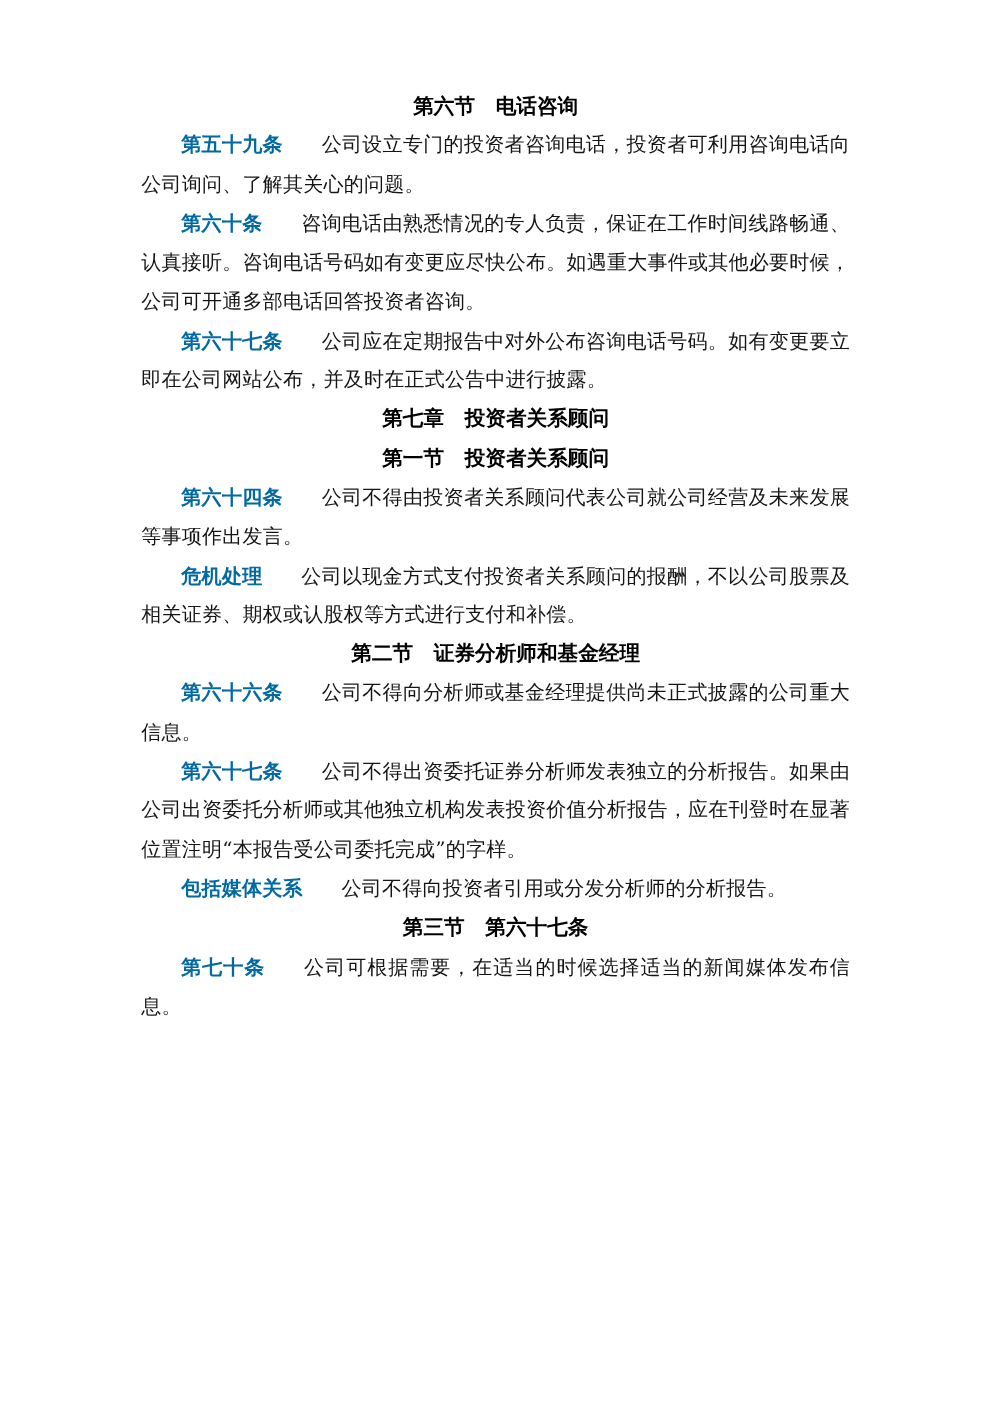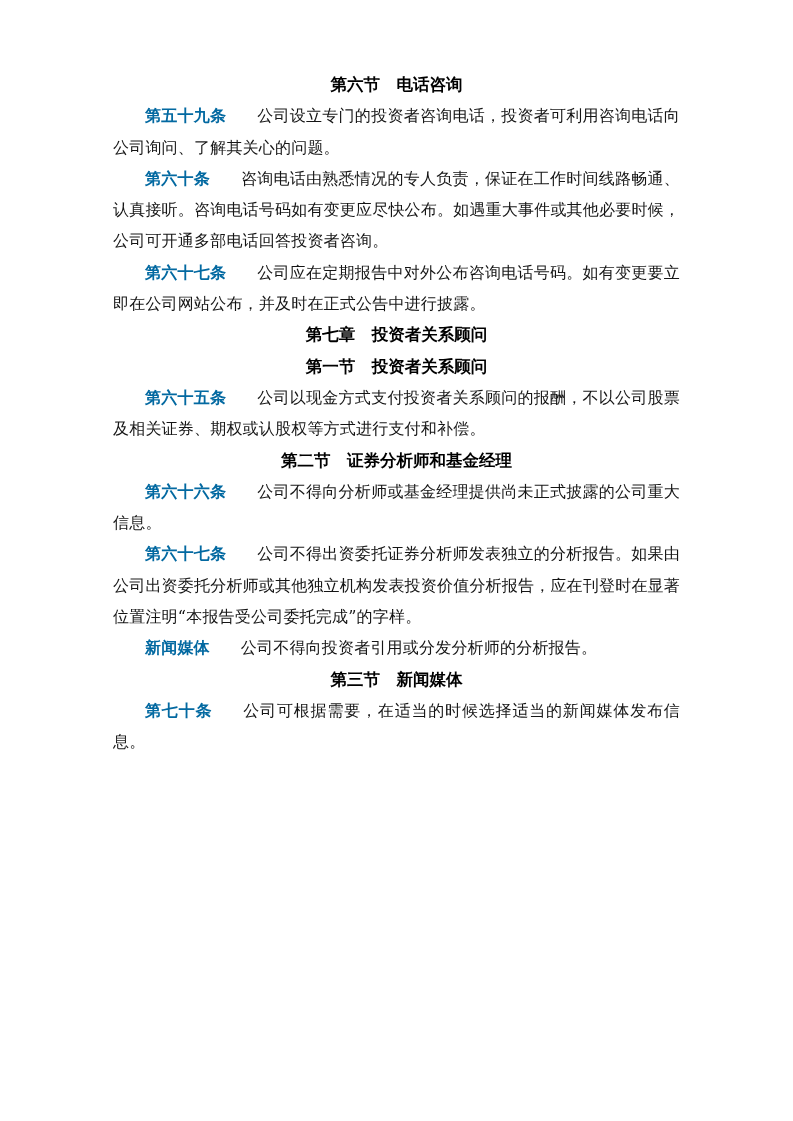--- a/index.html
+++ b/index.html
@@ -52,21 +52,22 @@
 <body>
 
 <div class="page">
   <div class="content">
       <div class="doc-heading">第六节　电话咨询</div>
       <p class="article"><span class="art-num">第五十九条</span><span class="art-text">公司设立专门的投资者咨询电话，投资者可利用咨询电话向公司询问、了解其关心的问题。</span></p>
       <p class="article"><span class="art-num">第六十条</span><span class="art-text">咨询电话由熟悉情况的专人负责，保证在工作时间线路畅通、认真接听。咨询电话号码如有变更应尽快公布。如遇重大事件或其他必要时候，公司可开通多部电话回答投资者咨询。</span></p>
       <p class="article"><span class="art-num">第六十七条</span><span class="art-text">公司应在定期报告中对外公布咨询电话号码。如有变更要立即在公司网站公布，并及时在正式公告中进行披露。</span></p>
       <div class="doc-heading">第七章　投资者关系顾问</div>
       <div class="doc-heading">第一节　投资者关系顾问</div>
-      <p class="article"><span class="art-num">第六十五条</span><span class="art-text">公司以现金方式支付投资者关系顾问的报酬，不以公司股票及相关证券、期权或认股权等方式进行支付和补偿。</span></p>
+      <p class="article"><span class="art-num">第六十四条</span><span class="art-text">公司不得由投资者关系顾问代表公司就公司经营及未来发展等事项作出发言。</span></p>
+      <p class="article"><span class="art-num">危机处理</span><span class="art-text">公司以现金方式支付投资者关系顾问的报酬，不以公司股票及相关证券、期权或认股权等方式进行支付和补偿。</span></p>
       <div class="doc-heading">第二节　证券分析师和基金经理</div>
       <p class="article"><span class="art-num">第六十六条</span><span class="art-text">公司不得向分析师或基金经理提供尚未正式披露的公司重大信息。</span></p>
       <p class="article"><span class="art-num">第六十七条</span><span class="art-text">公司不得出资委托证券分析师发表独立的分析报告。如果由公司出资委托分析师或其他独立机构发表投资价值分析报告，应在刊登时在显著位置注明“本报告受公司委托完成”的字样。</span></p>
-      <p class="article"><span class="art-num">新闻媒体</span><span class="art-text">公司不得向投资者引用或分发分析师的分析报告。</span></p>
-      <div class="doc-heading">第三节　新闻媒体</div>
+      <p class="article"><span class="art-num">包括媒体关系</span><span class="art-text">公司不得向投资者引用或分发分析师的分析报告。</span></p>
+      <div class="doc-heading">第三节　第六十七条</div>
       <p class="article"><span class="art-num">第七十条</span><span class="art-text">公司可根据需要，在适当的时候选择适当的新闻媒体发布信息。</span></p>
     </div>
 </div>
 
 </body></html>

